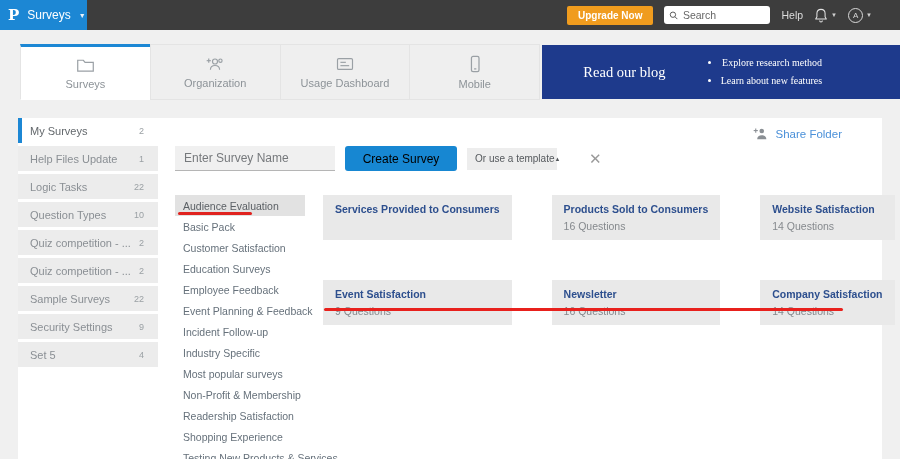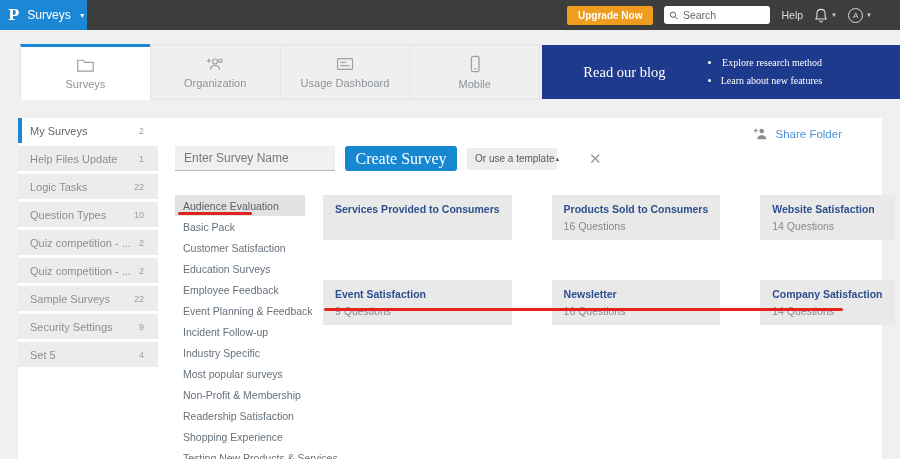--- a/index.html
+++ b/index.html
@@ -58,22 +58,22 @@
   .main { position:absolute; left:140px; top:0; right:0; bottom:0;padding-left:8px; }
   .share-folder { position:absolute; top:9px; right:40px; display:flex;
     align-items:center; gap:8px; color:#4a90d9; font-size:11.5px; cursor:pointer; }
 
   .controls-row { position:absolute; top:28px; left:17px; display:flex; align-items:center; }
   .survey-name { width:160px; height:25px; background:#f0f0f0; border:none;
     border-bottom:1px solid #b5b5b5; font-size:12px; padding:0 9px; color:#444;
     outline:none; font-family:"Liberation Sans", sans-serif; }
   .survey-name::placeholder { color:#76797c; }
   .create-btn { width:112px; height:25px; margin-left:10px; background:#1787d2;
-    color:#ffffff; border:none; border-radius:3px; font-size:16px; cursor:pointer;
-    font-family:Liberation Serif, serif; }
+    color:#000000; border:none; border-radius:3px; font-size:12px; cursor:pointer;
+    font-family:Liberation Sans, sans-serif; }
   .template-dd { margin-left:10px; width:90px; height:22px; background:#ededed;
     display:flex; align-items:center; padding:0 8px; cursor:pointer; }
   .template-dd .dd-label { font-size:10px; color:#55595d; white-space:nowrap; }
   .template-dd .dd-caret { font-size:6px; color:#55595d; margin-left:auto; }
   .close-x { margin-left:32px; color:#9a9a9a; font-size:15px; cursor:pointer; line-height:1; }
 
   .cats { position:absolute; top:77px; left:17px; width:130px; list-style:none; }
   .cat { height:21px; display:flex; align-items:center; padding-left:8px;
     font-size:10.5px; color:#66717b; cursor:pointer; white-space:nowrap; }
   .cat.active { background:#e2e2e2; color:#5a5f64; }

